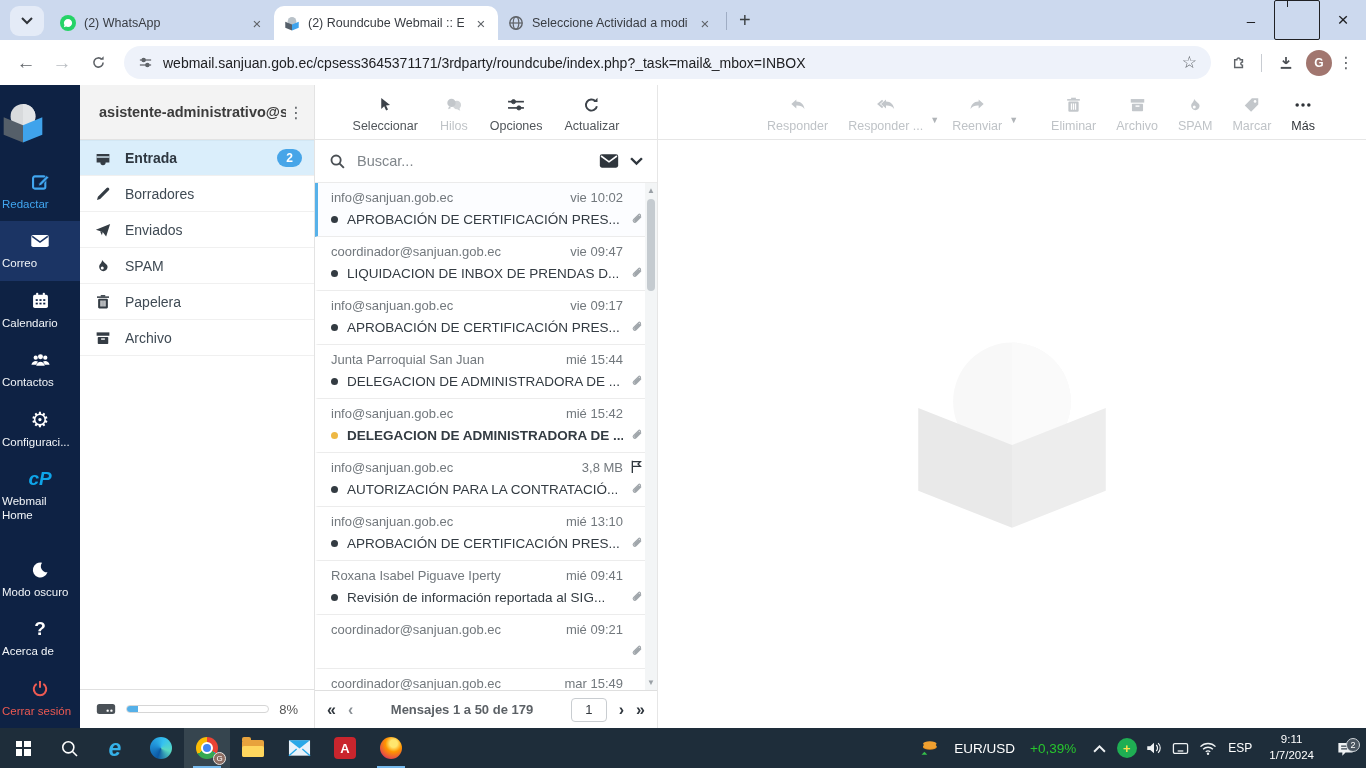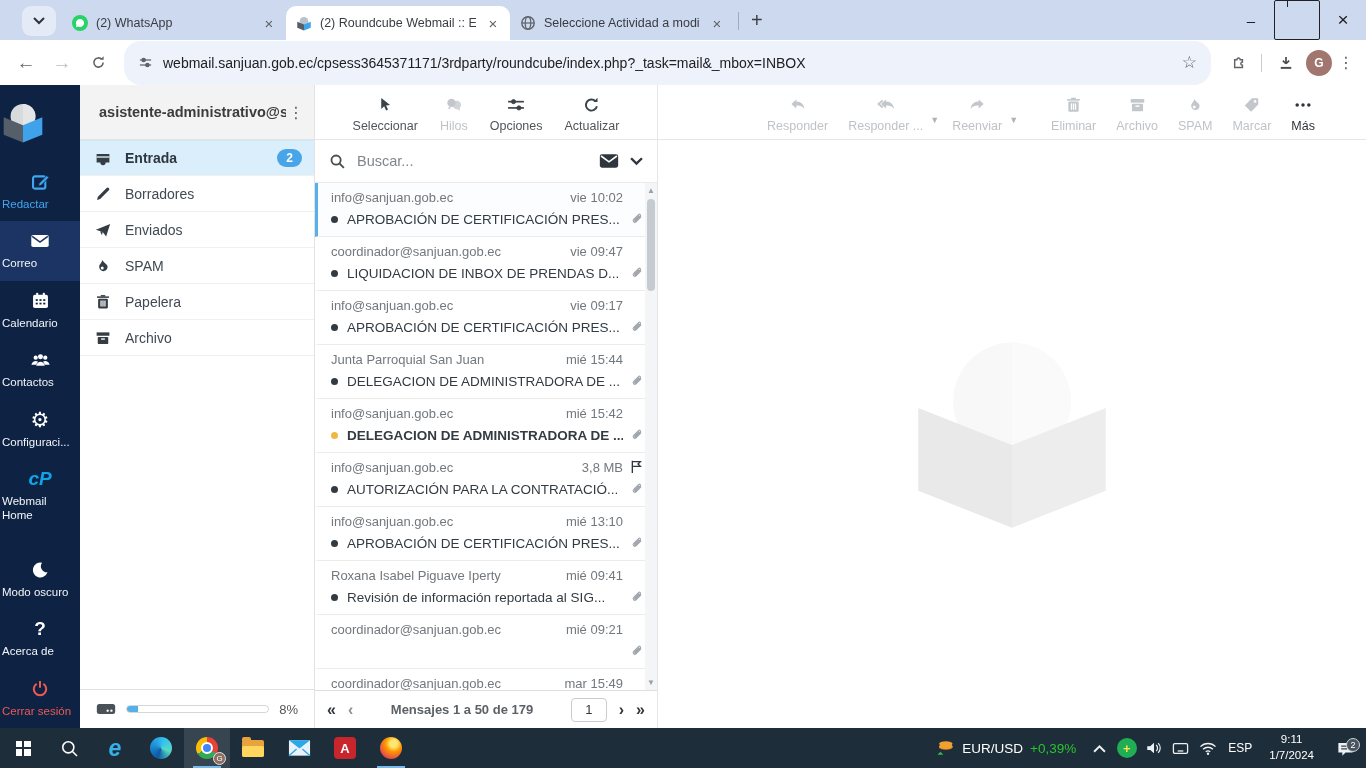--- a/index.html
+++ b/index.html
@@ -1,41 +1,41 @@
 <!DOCTYPE html>
 <html><head>
 <meta charset="utf-8">
 <style>
   *{box-sizing:border-box;margin:0;padding:0}
   html,body{width:1366px;height:768px;overflow:hidden}
   body{font-family:"Liberation Sans","DejaVu Sans",sans-serif;background:#fff}
   .screen{position:relative;width:1366px;height:768px;display:flex;flex-direction:column}
 
   
-  .tabstrip{height:40px;background:#ccd9ee;display:flex;align-items:flex-end;padding:0 16px;position:relative;flex:none}
+  .tabstrip{height:40px;background:#ccd9ee;display:flex;align-items:flex-end;padding:0 4px;position:relative;flex:none}
   .tab-search{width:34px;height:30px;margin:0 6px 4px 6px;border-radius:9px;background:#e4ebf7;display:flex;align-items:center;justify-content:center;color:#30343a;font-size:12px}
   .tab{width:224px;height:34px;display:flex;align-items:center;gap:8px;padding:0 8px 0 10px;border-radius:10px 10px 0 0;color:#383c42;font-size:12.5px}
   .tab.active{background:#fff}
   .tab .title{flex:1;white-space:nowrap;overflow:hidden}
   .tab .close{color:#5f6368;font-size:15px;width:18px;height:18px;display:flex;align-items:center;justify-content:center;border-radius:50%}
   .tab-sep{width:1px;height:18px;background:#9fadc4;margin:0 4px 10px 4px}
   .new-tab{font-size:20px;color:#3c4043;margin:0 0 8px 8px}
   .win-controls{position:absolute;right:0;top:0;height:40px;display:flex}
   .win-controls span{width:46px;height:40px;display:flex;align-items:center;justify-content:center;color:#202124;font-size:15px}
   .restore-glyph{width:11px;height:11px;border:1.5px solid #202124;border-radius:2px;position:relative}
   .restore-glyph:before{content:'';position:absolute;left:2px;top:-5px;width:10px;height:10px;border-top:1.5px solid #202124;border-right:1.5px solid #202124;border-radius:0 2px 0 0}
   .favicon{width:16px;height:16px;flex:none;position:relative}
   .wa-icon{border-radius:50%;background:#25d366}
   .wa-icon svg{position:absolute;inset:2px}
   .globe-icon svg{position:absolute;inset:0}
 
   .navbar{height:45px;background:#fff;display:flex;align-items:center;padding:0 10px;gap:4px;flex:none}
   .nav-btn{width:32px;height:32px;display:flex;align-items:center;justify-content:center;font-size:19px;color:#5f6368;border-radius:50%}
   .nav-btn.disabled{color:#b8bcc1}
-  .omnibox{flex:1;height:44px;background:#eef2fa;border-radius:17px;display:flex;align-items:center;padding:0 14px;margin:0 6px;gap:10px}
+  .omnibox{flex:1;height:33px;background:#eef2fa;border-radius:17px;display:flex;align-items:center;padding:0 14px;margin:0 6px;gap:10px}
   .omnibox .url{flex:1;font-size:14px;color:#202124;white-space:nowrap;overflow:hidden}
   .omni-star{font-size:17px;color:#5f6368}
   .nav-sep{width:1px;height:18px;background:#c8ccd2;margin:0 4px}
   .avatar{width:26px;height:26px;border-radius:50%;background:#a1766f;color:#fff;font-size:12px;font-weight:bold;display:flex;align-items:center;justify-content:center}
   .kebab{font-size:16px;color:#5f6368;letter-spacing:0;width:20px;text-align:center}
 
   
   .page{flex:1;display:flex;min-height:0}
 
   
@@ -124,21 +124,21 @@
   .chrome-ic:after{content:'';position:absolute;inset:5px;border-radius:50%;background:#4285f4;border:2.5px solid #fff}
   .chrome-badge{position:absolute;right:4px;bottom:3px;width:13px;height:13px;border-radius:50%;background:#8d6e63;color:#fff;font-size:8px;display:flex;align-items:center;justify-content:center;border:1px solid #e8e4e1}
   .ff-ic{background:radial-gradient(circle at 62% 30%,#ffe66e 0 18%,#ff9500 40%,#e8553f 70%,#b5007f 100%)}
   .ie-ic{color:#35b1e8;font-size:23px;font-weight:bold;font-style:italic;line-height:1}
   .folder-ic{position:relative;width:22px;height:17px}
   .folder-ic .back{position:absolute;inset:0;background:#e8a33d;border-radius:2px}
   .folder-ic .back:before{content:'';position:absolute;top:-3px;left:0;width:9px;height:4px;background:#e8a33d;border-radius:2px 2px 0 0}
   .folder-ic .front{position:absolute;left:0;right:0;bottom:0;height:11px;background:#ffd75e;border-radius:2px}
   .pdf-ic{width:22px;height:22px;border-radius:4px;background:#c9252d;color:#fff;display:flex;align-items:center;justify-content:center;font-size:13px;font-weight:bold}
   .tray{margin-left:auto;display:flex;align-items:center}
-  .ticker{display:flex;align-items:center;gap:7px;padding:0 10px;font-size:13.5px}
+  .ticker{display:flex;align-items:center;gap:15px;padding:0 10px;font-size:13.5px}
   .ticker .pair{color:#fff}
   .ticker .change{color:#27c52d}
   .tray-cell{width:27px;display:flex;align-items:center;justify-content:center;color:#e4e9ec}
   .lang{font-size:12px;padding:0 7px;color:#fff}
   .clock{padding:0 10px;font-size:11.5px;line-height:1.35;text-align:center;color:#fff}
   .notif{width:42px;display:flex;align-items:center;justify-content:center;position:relative}
   .notif .nbadge{position:absolute;right:6px;bottom:5px;min-width:14px;height:14px;border-radius:7px;background:#4a5560;color:#fff;font-size:9px;display:flex;align-items:center;justify-content:center;border:1px solid #cfd5da}
   .gcircle{width:20px;height:20px;border-radius:50%;background:#1fae53;color:#ffe04d;font-size:13px;font-weight:bold;display:flex;align-items:center;justify-content:center}
 </style>
 </head>

